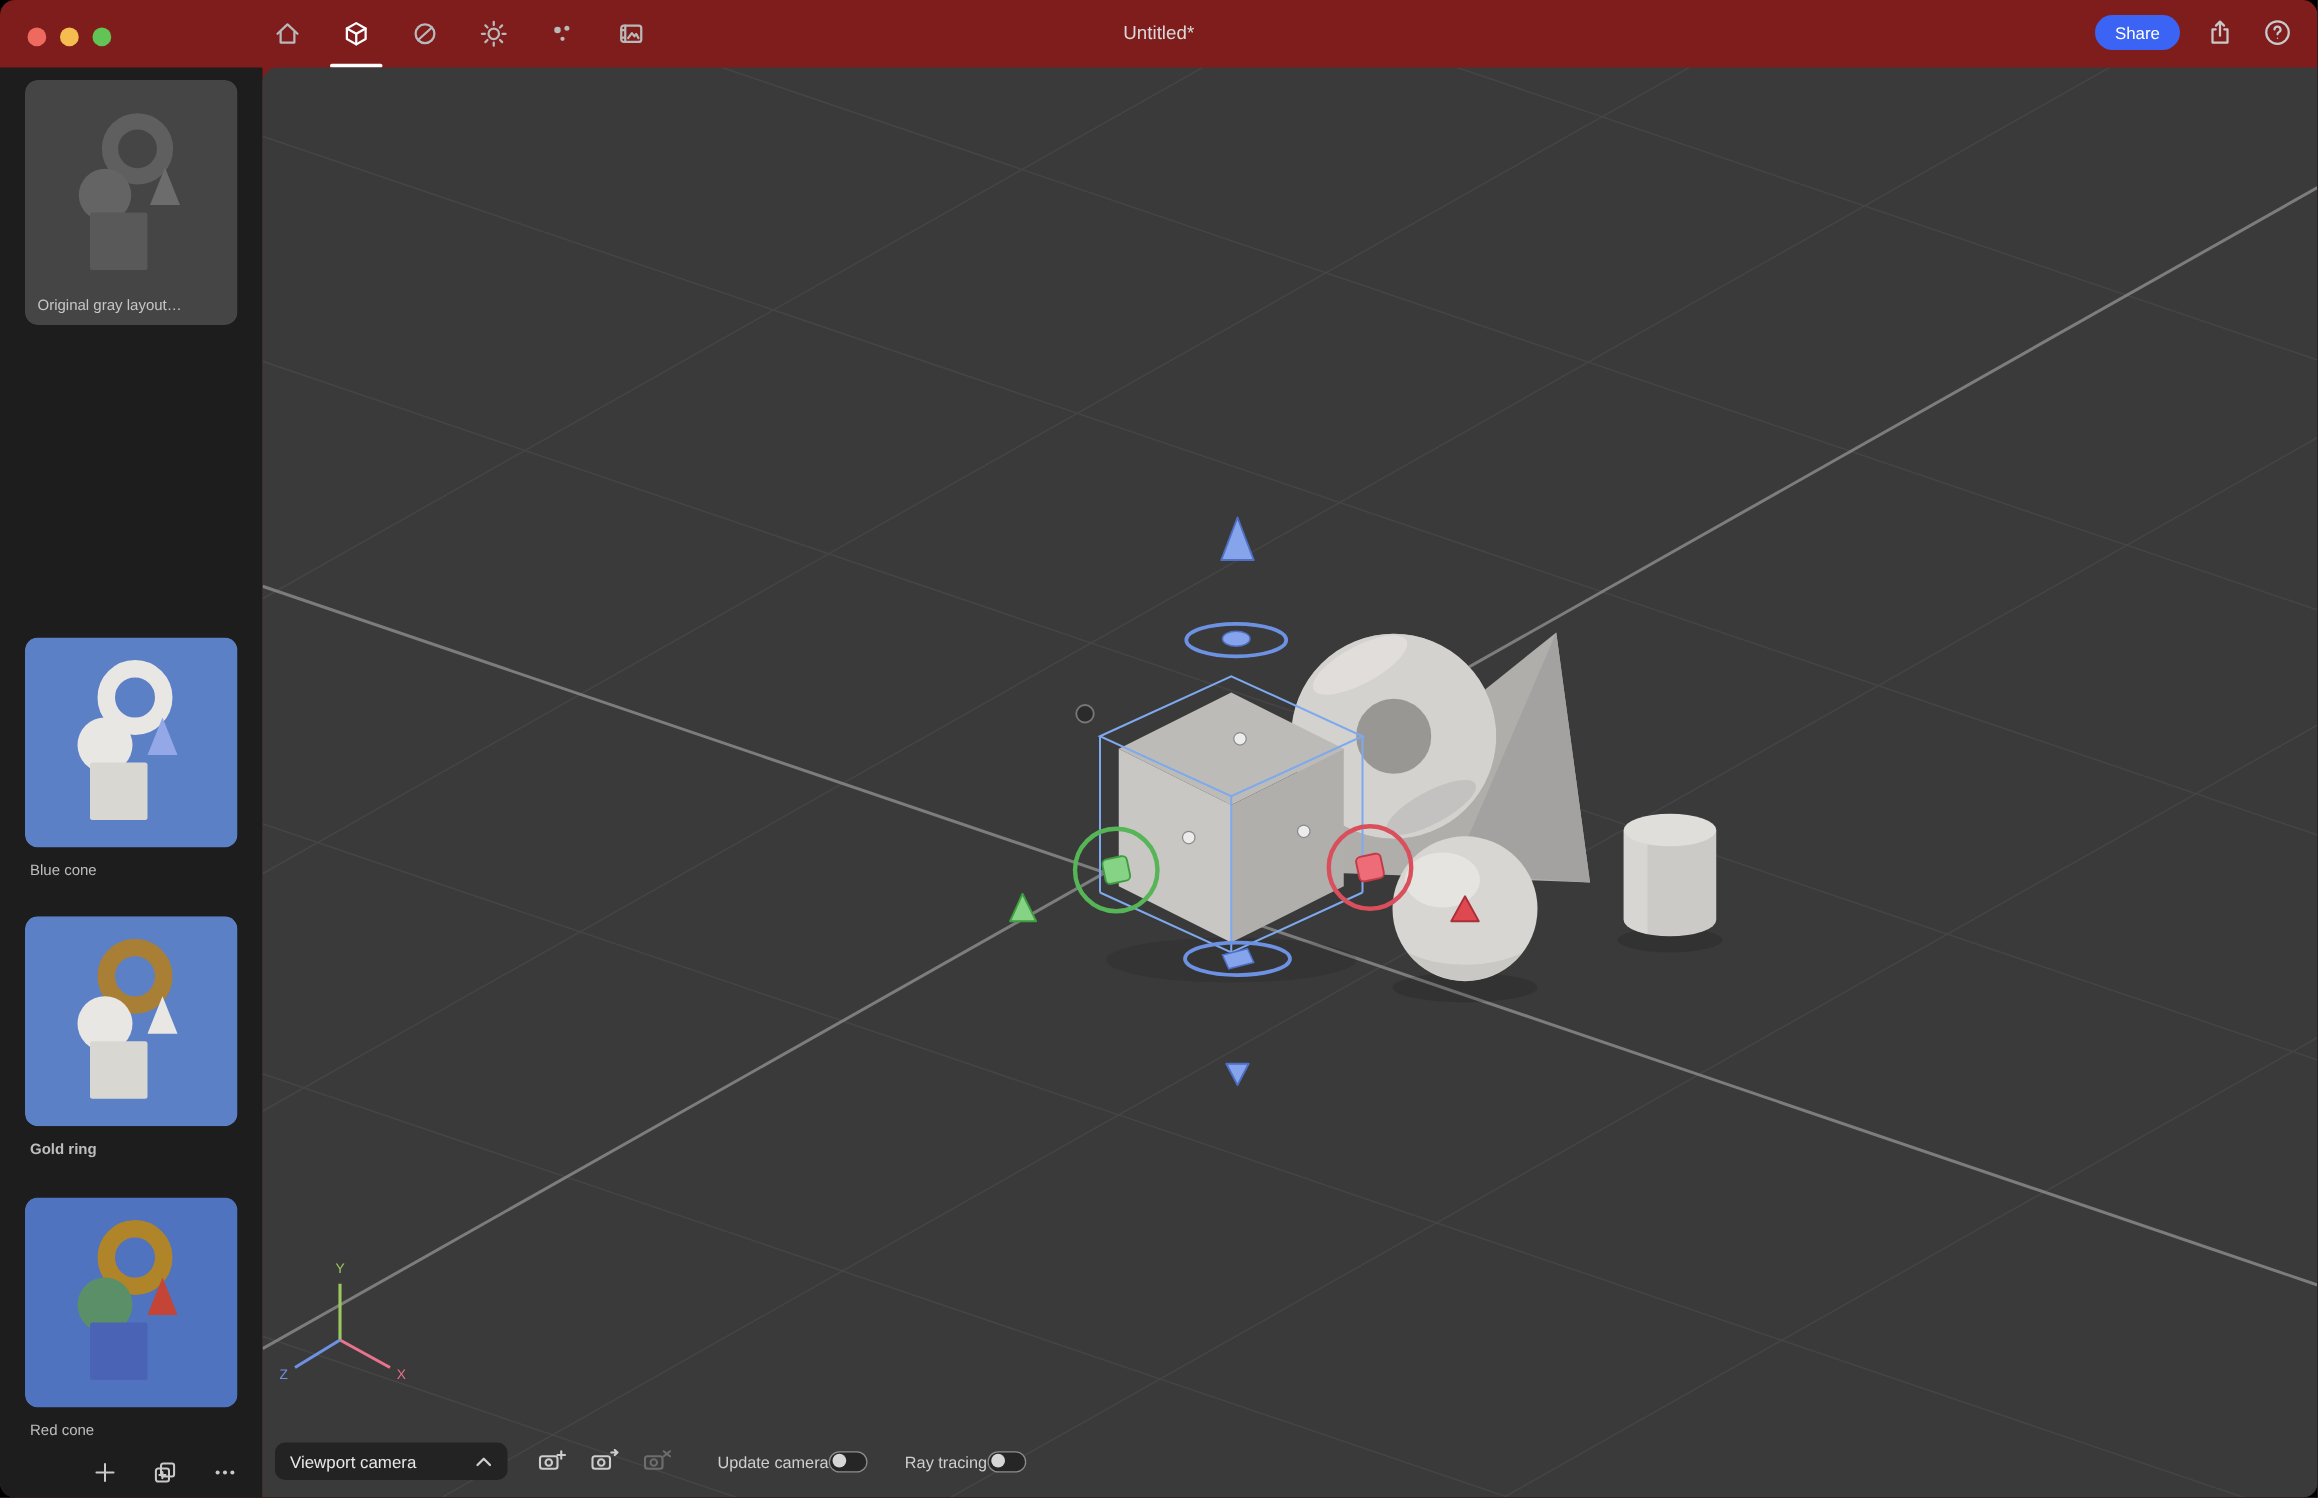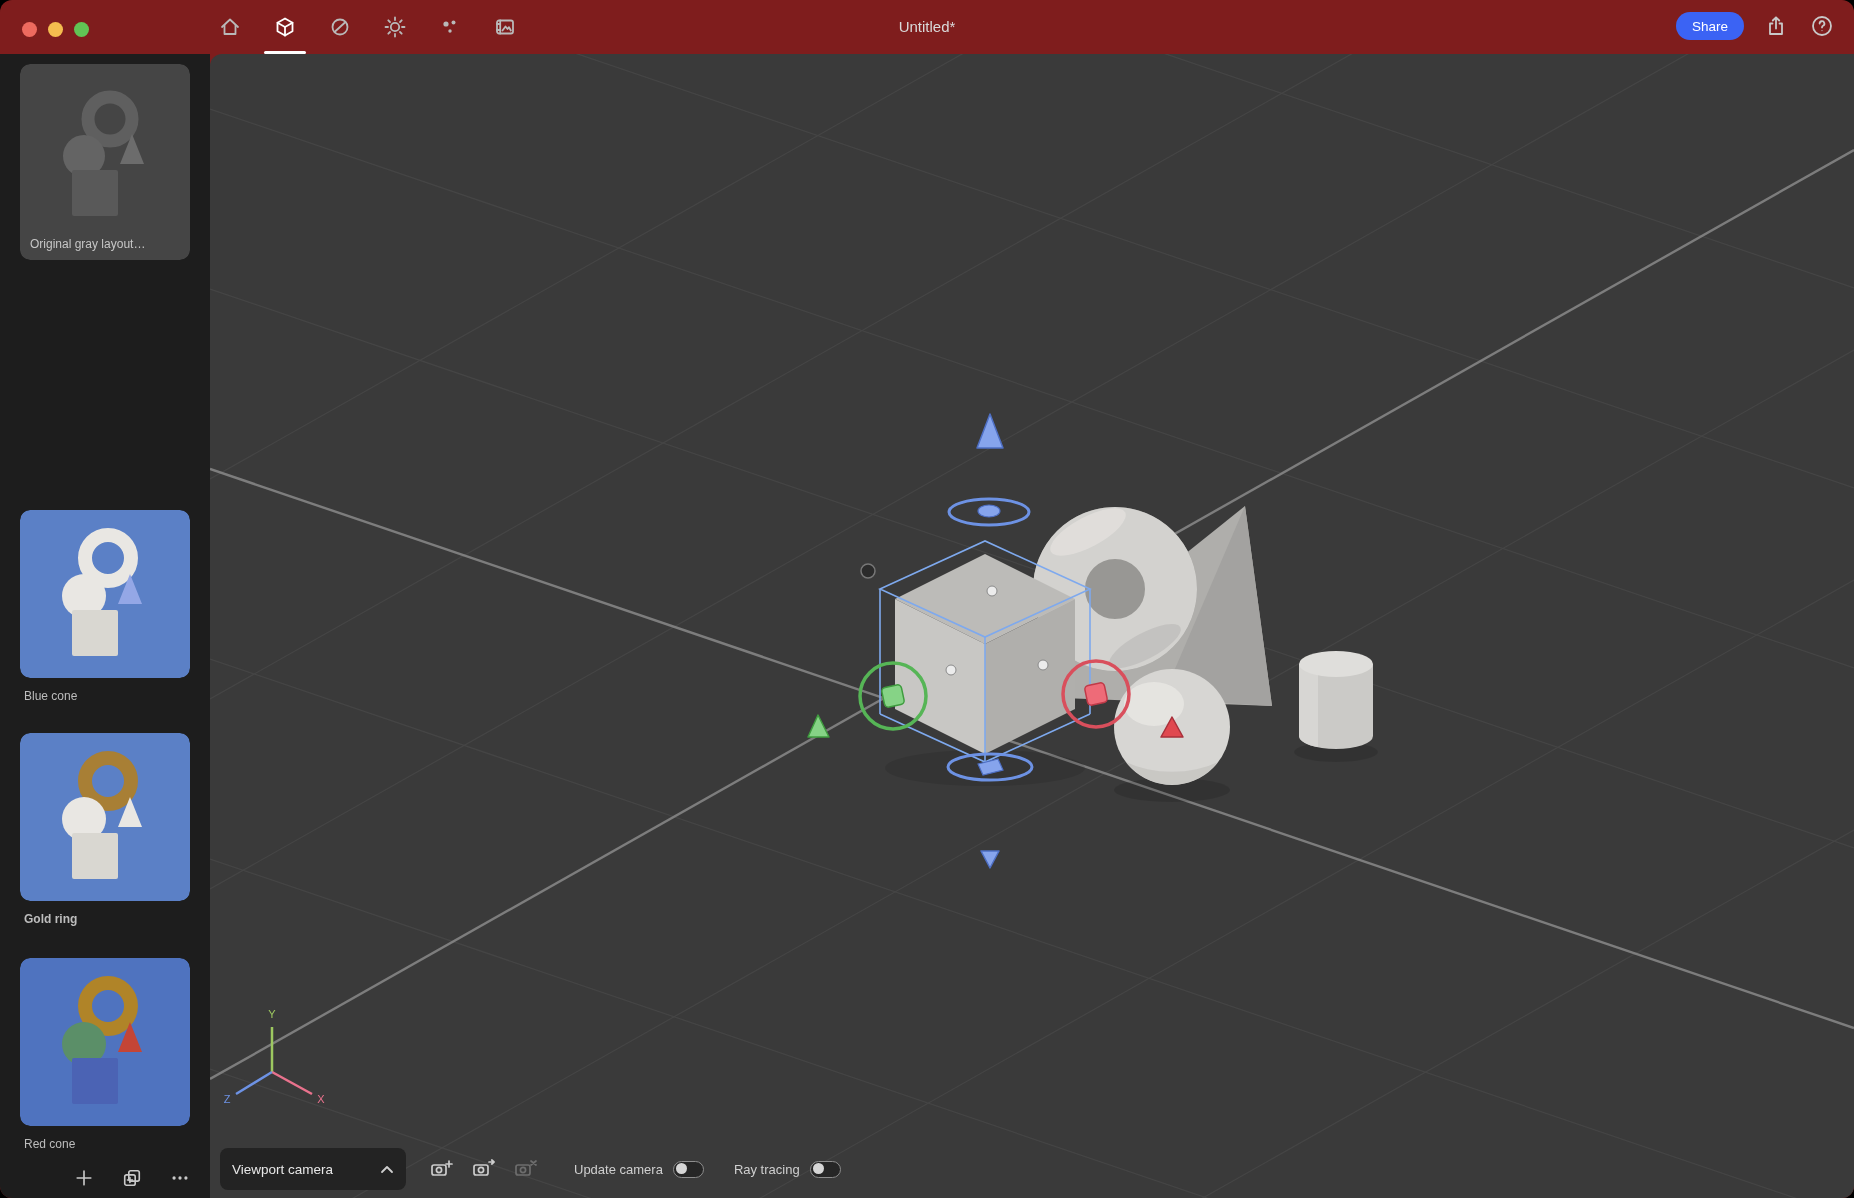--- a/index.html
+++ b/index.html
@@ -70,31 +70,31 @@
     background:#3a3a3a; border-top-left-radius:12px; overflow:hidden;
   }
   .scene-svg { position:absolute; left:0; top:0; }
 
   
   .bottom-bar {
     position:absolute; left:10px; bottom:10px; height:38px;
     display:flex; align-items:center; gap:10px;
   }
   .camera-pill {
-    width:186px; height:42px; background:#232323; border-radius:8px;
+    width:186px; height:30px; background:#232323; border-radius:8px;
     display:flex; align-items:center; justify-content:space-between;
     padding:0 12px; cursor:default;
   }
   .camera-pill .cam-label { color:#e8e8e8; font-size:13.5px; }
   .camera-pill svg { stroke:#cfcfcf; fill:none; stroke-width:1.8; stroke-linecap:round; stroke-linejoin:round; }
   .cam-icons { display:flex; gap:6px; margin-left:8px; }
   .cam-icon { width:36px; height:32px; display:flex; align-items:center; justify-content:center; border-radius:6px; }
   .cam-icon svg { stroke:#cdcdcd; fill:none; stroke-width:1.7; stroke-linecap:round; stroke-linejoin:round; }
   .cam-icon.dim svg { stroke:#6d6d6d; }
-  .toggle-group { display:flex; align-items:center; gap:10px; margin-left:20px; }
+  .toggle-group { display:flex; align-items:center; margin-left:20px; }
   .toggle-label { color:#cfcfcf; font-size:13px; }
   .toggle { position:relative; width:31px; height:17px; border-radius:9px;
     border:1.5px solid #8d8d8d; background:#262626; cursor:default; }
   .toggle .knob { position:absolute; left:2px; top:1.5px; width:11px; height:11px;
     border-radius:50%; background:#d6d6d6; }
 </style>
 </head>
 <body>
 
 <div class="window">

